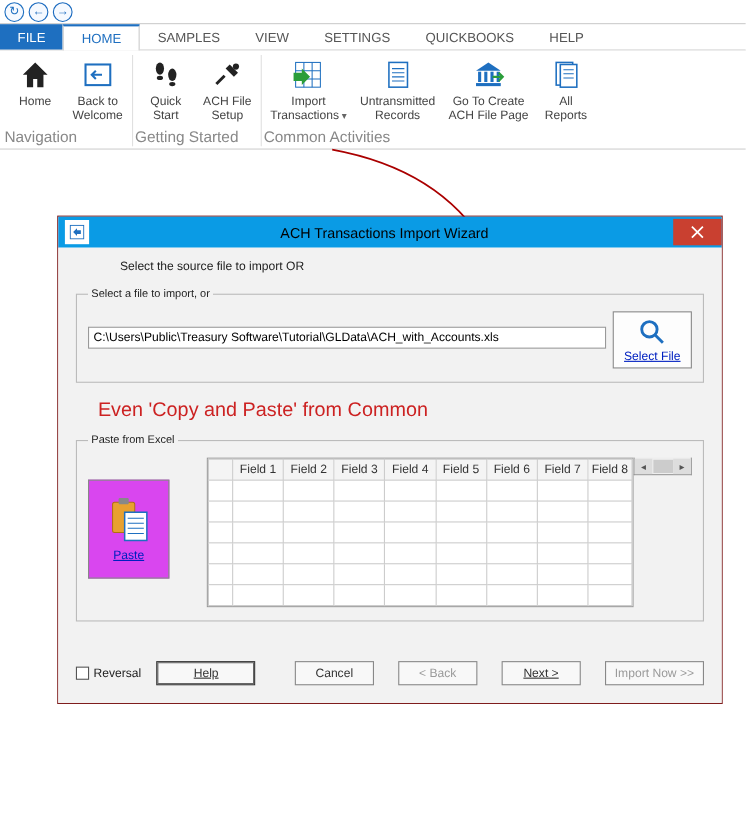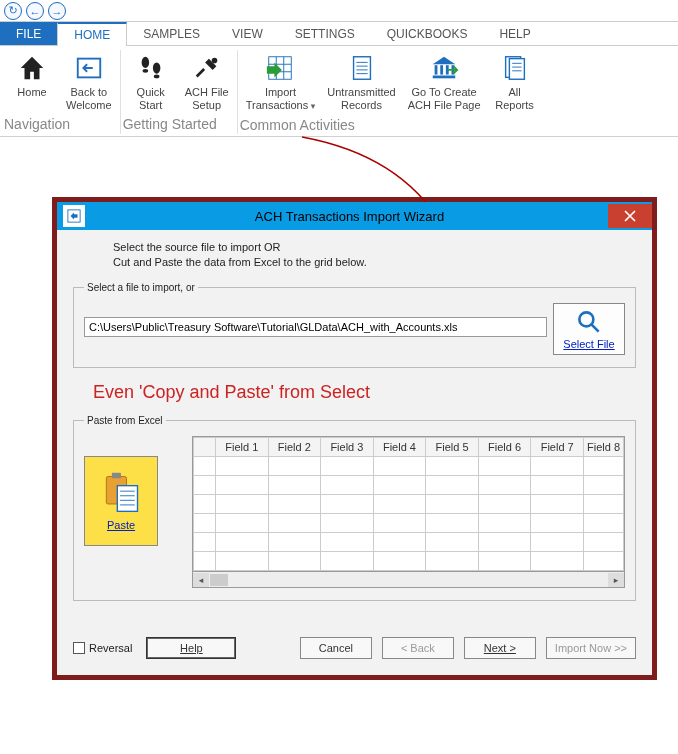--- a/index.html
+++ b/index.html
@@ -23,59 +23,59 @@
   .ritem { display:flex; flex-direction:column; align-items:center; justify-content:flex-start; padding:2px 6px 2px 6px; gap:2px; cursor:pointer; min-width:56px; }
   .ritem .ico { width:32px; height:32px; display:flex; align-items:center; justify-content:center; }
   .ritem .lbl { font-size:11px; color:#444; text-align:center; line-height:13px; }
   .rgroup .gname { font-size:14px; color:#888; padding:2px 0 1px; width:100%; }
 
   
   .arrow-wrap { position:relative; height:60px; }
   .arrow-wrap svg { position:absolute; left:0; top:-12px; }
 
   
-  .wizard { margin: 0 12px 16px 52px; border:5px solid #7f1d1d; width:605px; }
+  .wizard { margin: 0 12px 16px 52px; border:1px solid #7f1d1d; width:605px; }
   .titlebar { background:#0a9be5; height:28px; display:flex; align-items:center; position:relative; }
   .titlebar .ticon { width:22px; height:22px; background:#fff; margin:0 6px; display:flex; align-items:center; justify-content:center; font-size:12px; color:#0a9be5; }
   .titlebar .ttxt { flex:1; text-align:center; color:#000; font-size:13px; font-weight:500; }
   .closebtn { width:44px; height:24px; background:#c94030; color:#fff; display:flex; align-items:center; justify-content:center; font-size:14px; margin-right:0; }
 
   .wbody { background:#f2f2f2; padding:10px 16px 16px 16px; }
   .intro { font-size:11px; color:#222; margin-left:40px; margin-bottom:12px; line-height:15px; }
 
   fieldset { border:1px solid #bbb; padding:10px 10px 12px 10px; margin-bottom:14px; }
   legend { font-size:10px; color:#222; padding:0 3px; }
 
   .filerow { display:flex; align-items:stretch; gap:6px; }
   .pathbox { flex:1; background:#fff; border:1px solid #999; height:20px; font-size:11px; padding:2px 4px; line-height:15px; margin-top:14px;}
   .selectfile { width:72px; border:1px solid #888; background:#fdfdfd; display:flex; flex-direction:column; align-items:center; justify-content:center; gap:2px; padding:4px 4px; }
   .selectfile .mag { width:28px; height:28px; }
   .selectfile .sflbl { font-size:11px; color:#0020c0; text-decoration:underline; }
 
   .callout { color:#c22; font-size:18px; margin:6px 0 12px 20px; }
 
   .pasterow { display:flex; gap:10px; }
-  .pastebtn { width:74px; height:90px; border:1px solid #888; background:#fde047; display:flex; flex-direction:column; align-items:center; justify-content:center; gap:4px; margin-top:20px; }
+  .pastebtn { width:74px; height:90px; border:1px solid #888; background:#d946ef; display:flex; flex-direction:column; align-items:center; justify-content:center; gap:4px; margin-top:20px; }
   .pastebtn .plbl { font-size:11px; color:#0020c0; text-decoration:underline; }
   .pasteico { width:44px; height:44px; }
 
-  .gridwrap { flex:1; display:flex; flex-direction:column;padding-left:24px; }
+  .gridwrap { flex:1; display:flex; flex-direction:row;padding-left:24px; }
   .grid { border:1px solid #999; background:#fff; }
   .grid table { border-collapse:collapse; width:100%; table-layout:fixed; }
   .grid th, .grid td { border:1px solid #ccc; height:19px; font-size:11px; font-weight:normal; text-align:center; overflow:hidden; }
   .grid th { background:#f4f4f4; }
   .hscroll { height:16px; background:#eee; display:flex; align-items:center; border:1px solid #999; border-top:none; }
   .hscroll .arrowl, .hscroll .arrowr { width:16px; height:14px; background:#ddd; display:flex; align-items:center; justify-content:center; font-size:9px; color:#555;}
   .hscroll .thumb { width:18px; height:12px; background:#ccc; margin-left:1px;}
   .hscroll .track { flex:1; }
 
   .footer { display:flex; align-items:center; gap:14px; padding-top:22px; }
   .chk { display:flex; align-items:center; gap:4px; font-size:11px; color:#222; }
   .chk .box { width:12px; height:12px; border:1px solid #555; background:#fff; }
-  .btnrow { display:flex; gap:10px; margin-left:auto; }
+  .btnrow { display:flex; gap:22px; margin-left:auto; }
   .btn { min-width:72px; height:22px; border:1px solid #888; background:#f8f8f8; font-size:11px; display:flex; align-items:center; justify-content:center; padding:0 8px; }
   .btn.primary { border:1px solid #333; box-shadow: inset 0 0 0 1px #666; }
   .btn.disabled { color:#9a9a9a; }
 
   .drop::after { content:" ▾"; font-size:9px; color:#666; }
 </style>
 </head>
 <body>
 
 <div class="topnav">
@@ -226,40 +226,39 @@
     <div class="closebtn">
       <svg width="12" height="12" viewBox="0 0 12 12">
           <path d="M1 1 L11 11 M11 1 L1 11" stroke="#fff" stroke-width="1.6"></path>
         </svg>
     </div>
   </div>
 
   <div class="wbody">
     <div class="intro">
       <span>Select the source file to import OR</span><br>
-      <span>Cut and Paste the data from Excel to the grid below.</span>
     </div>
 
     <fieldset>
       <legend>Select a file to import, or</legend>
       <div class="filerow">
         <input class="pathbox" value="C:\Users\Public\Treasury Software\Tutorial\GLData\ACH_with_Accounts.xls" style="">
         <div class="selectfile">
           <div class="mag">
             <svg width="28" height="28" viewBox="0 0 32 32">
                 <circle cx="13" cy="13" r="8" fill="none" stroke="#1e6fc0" stroke-width="3"></circle>
                 <line x1="19" y1="19" x2="27" y2="27" stroke="#1e6fc0" stroke-width="3"></line>
               </svg>
           </div>
           <div class="sflbl">Select File</div>
         </div>
       </div>
     </fieldset>
 
-    <div class="callout">Even 'Copy and Paste' from Select</div>
+    <div class="callout">Even 'Copy and Paste' from Common</div>
 
     <fieldset>
       <legend>Paste from Excel</legend>
       <div class="pasterow">
         <div style="display:flex;flex-direction:column;align-items:center;">
           <div class="pastebtn">
             <div class="pasteico">
               <svg width="44" height="44" viewBox="0 0 48 48">
                   <rect x="8" y="6" width="22" height="30" rx="2" fill="#e8a030" stroke="#b07010"></rect>
                   <rect x="14" y="2" width="10" height="6" rx="1" fill="#888"></rect>

